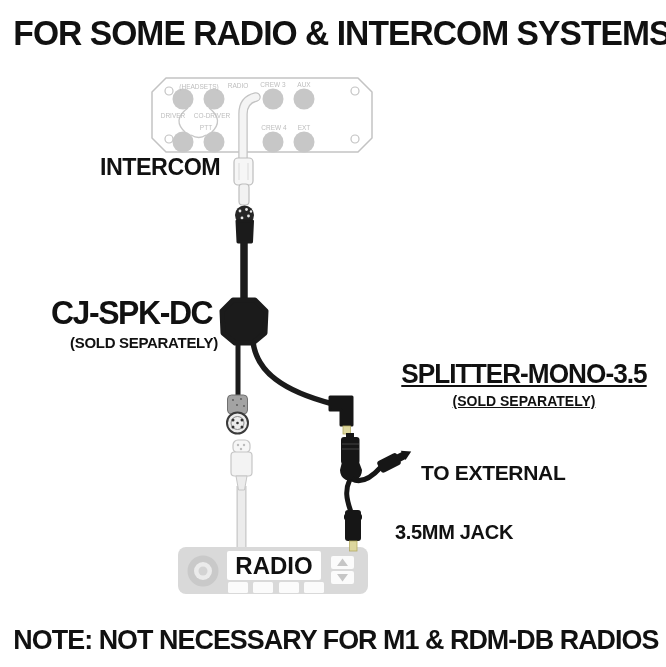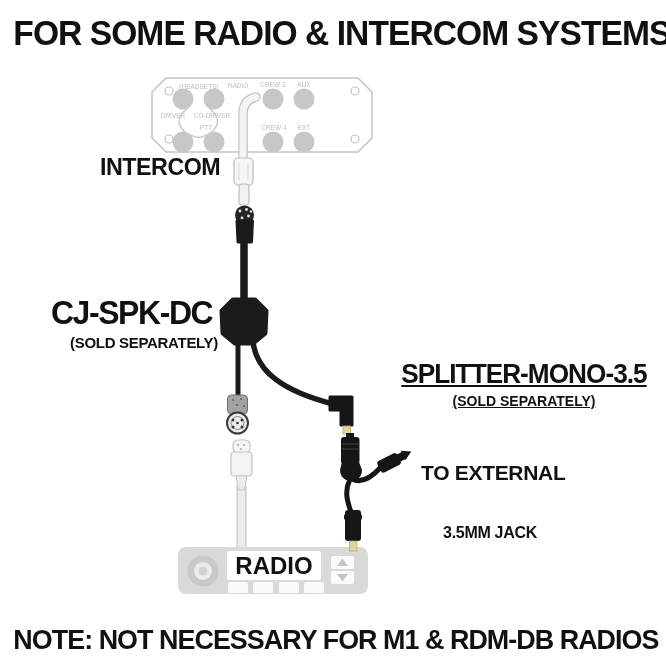--- a/index.html
+++ b/index.html
@@ -13,21 +13,21 @@
   .t-intercom{left:100px;top:153px;font-size:24px;letter-spacing:-0.5px;
     transform:scaleX(0.97);transform-origin:0 0;}
   .blk{position:absolute;text-align:center;font-weight:700;color:#111;}
   .blk-cj{left:26px;top:293px;width:192px;text-align:right;}
   .cj-name{font-size:34px;letter-spacing:-1.5px;transform:scaleX(0.94);transform-origin:50% 50%;white-space:nowrap;}
   .cj-sub{font-size:15px;letter-spacing:-0.3px;margin-top:2px;white-space:nowrap;}
   .blk-sp{left:380px;top:359px;width:288px;text-decoration:underline;}
   .sp-name{font-size:27px;letter-spacing:-1px;transform:scaleX(0.97);transform-origin:50% 50%;white-space:nowrap;}
   .sp-sub{font-size:14px;margin-top:3px;white-space:nowrap;}
   .t-speaker{left:421px;top:436px;font-size:21px;line-height:26px;font-weight:700;letter-spacing:-0.3px;margin-top:24px;}
-  .blk-jack{left:371px;top:521px;width:166px;font-size:16px;line-height:23px;letter-spacing:-0.3px;text-align:right;}
+  .blk-jack{left:371px;top:521px;width:166px;font-size:20px;line-height:23px;letter-spacing:-0.3px;}
   .t-note{top:624px;left:0;width:666px;text-align:center;font-size:28px;font-weight:700;
     letter-spacing:-1px;transform:scaleX(0.96);transform-origin:50% 50%;white-space:nowrap;}
   svg{position:absolute;left:0;top:0;}
   svg text.port{font-family:"Liberation Sans",sans-serif;font-size:6.5px;fill:#bdbdbd;}
   svg text.display{font-family:"Liberation Sans",sans-serif;font-size:24px;font-weight:700;fill:#111;letter-spacing:0px;}
 </style>
 </head>
 <body>
 
 <svg width="666" height="667" viewBox="0 0 666 667">

